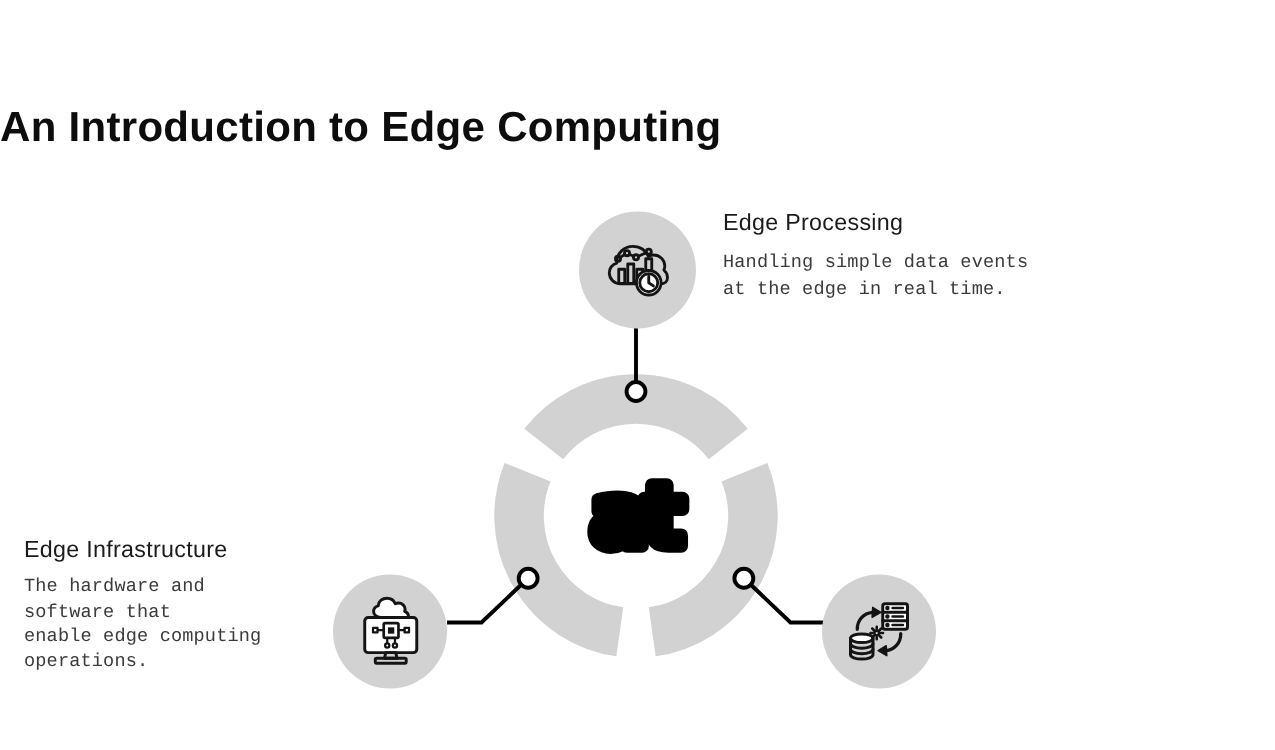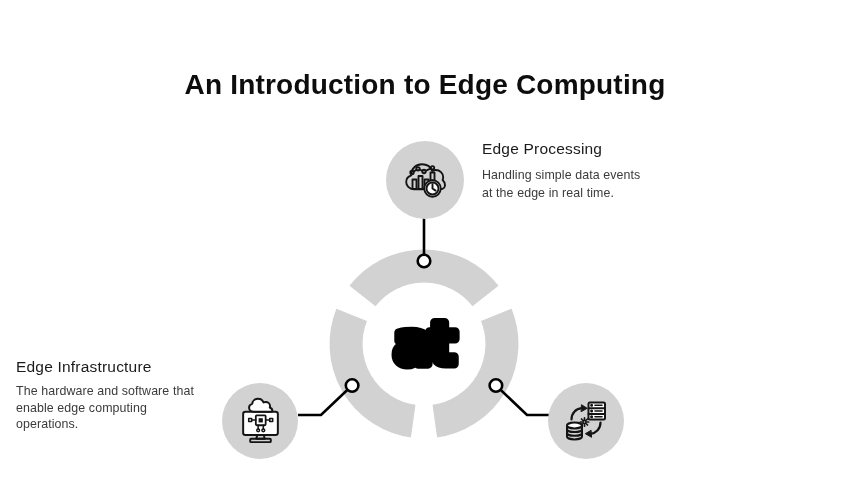--- a/index.html
+++ b/index.html
@@ -3,38 +3,38 @@
 <meta charset="utf-8">
 <style>
   html,body{margin:0;padding:0;}
   body{
     width:850px;height:500px;position:relative;overflow:hidden;
     background:#ffffff;
     font-family:"Liberation Sans","DejaVu Sans",sans-serif;
   }
   .canvas{position:absolute;inset:0;width:850px;height:500px;}
   .page-title{
-    position:absolute;top:51px;left:0;width:850px;text-align:center;
+    position:absolute;top:51px;left:0;width:850px;
     font-size:28px;line-height:30px;font-weight:700;color:#0d0d0d;letter-spacing:.2px;
   }
   svg.overlay{position:absolute;left:0;top:0;width:850px;height:500px;}
   .node-circle{
     position:absolute;border-radius:50%;background:#d2d2d2;
     display:flex;align-items:center;justify-content:center;
   }
   .node-circle.top{left:386px;top:141px;width:78px;height:78px;}
   .node-circle.left{left:222px;top:383px;width:76px;height:76px;}
   .node-circle.right{left:548px;top:383px;width:76px;height:76px;}
   .node-text{position:absolute;}
   .node-text h3{
     margin:0;font-size:15.5px;font-weight:500;color:#1b1b1b;letter-spacing:.2px;
   }
   .node-text p{
     margin:8px 0 0 0;font-size:12.4px;line-height:17px;color:#3b3b3b;
-    white-space:pre-line;letter-spacing:.1px;
+    white-space:pre-line;letter-spacing:.1px;font-family:Liberation Mono, monospace;
   }
   .node-text.top{left:482px;top:140px;width:210px;}
   .node-text.top p{margin-top:9px;line-height:17.5px;}
   .node-text.left{left:16px;top:358px;width:180px;text-align:left;}
   .node-text.left p{margin-top:7px;line-height:16.5px;}
   .node-text.right{left:635px;top:375px;width:210px;}
   .node-text.right p{margin-top:7px;}
   .icon svg{display:block;}
 </style>
 </head>

